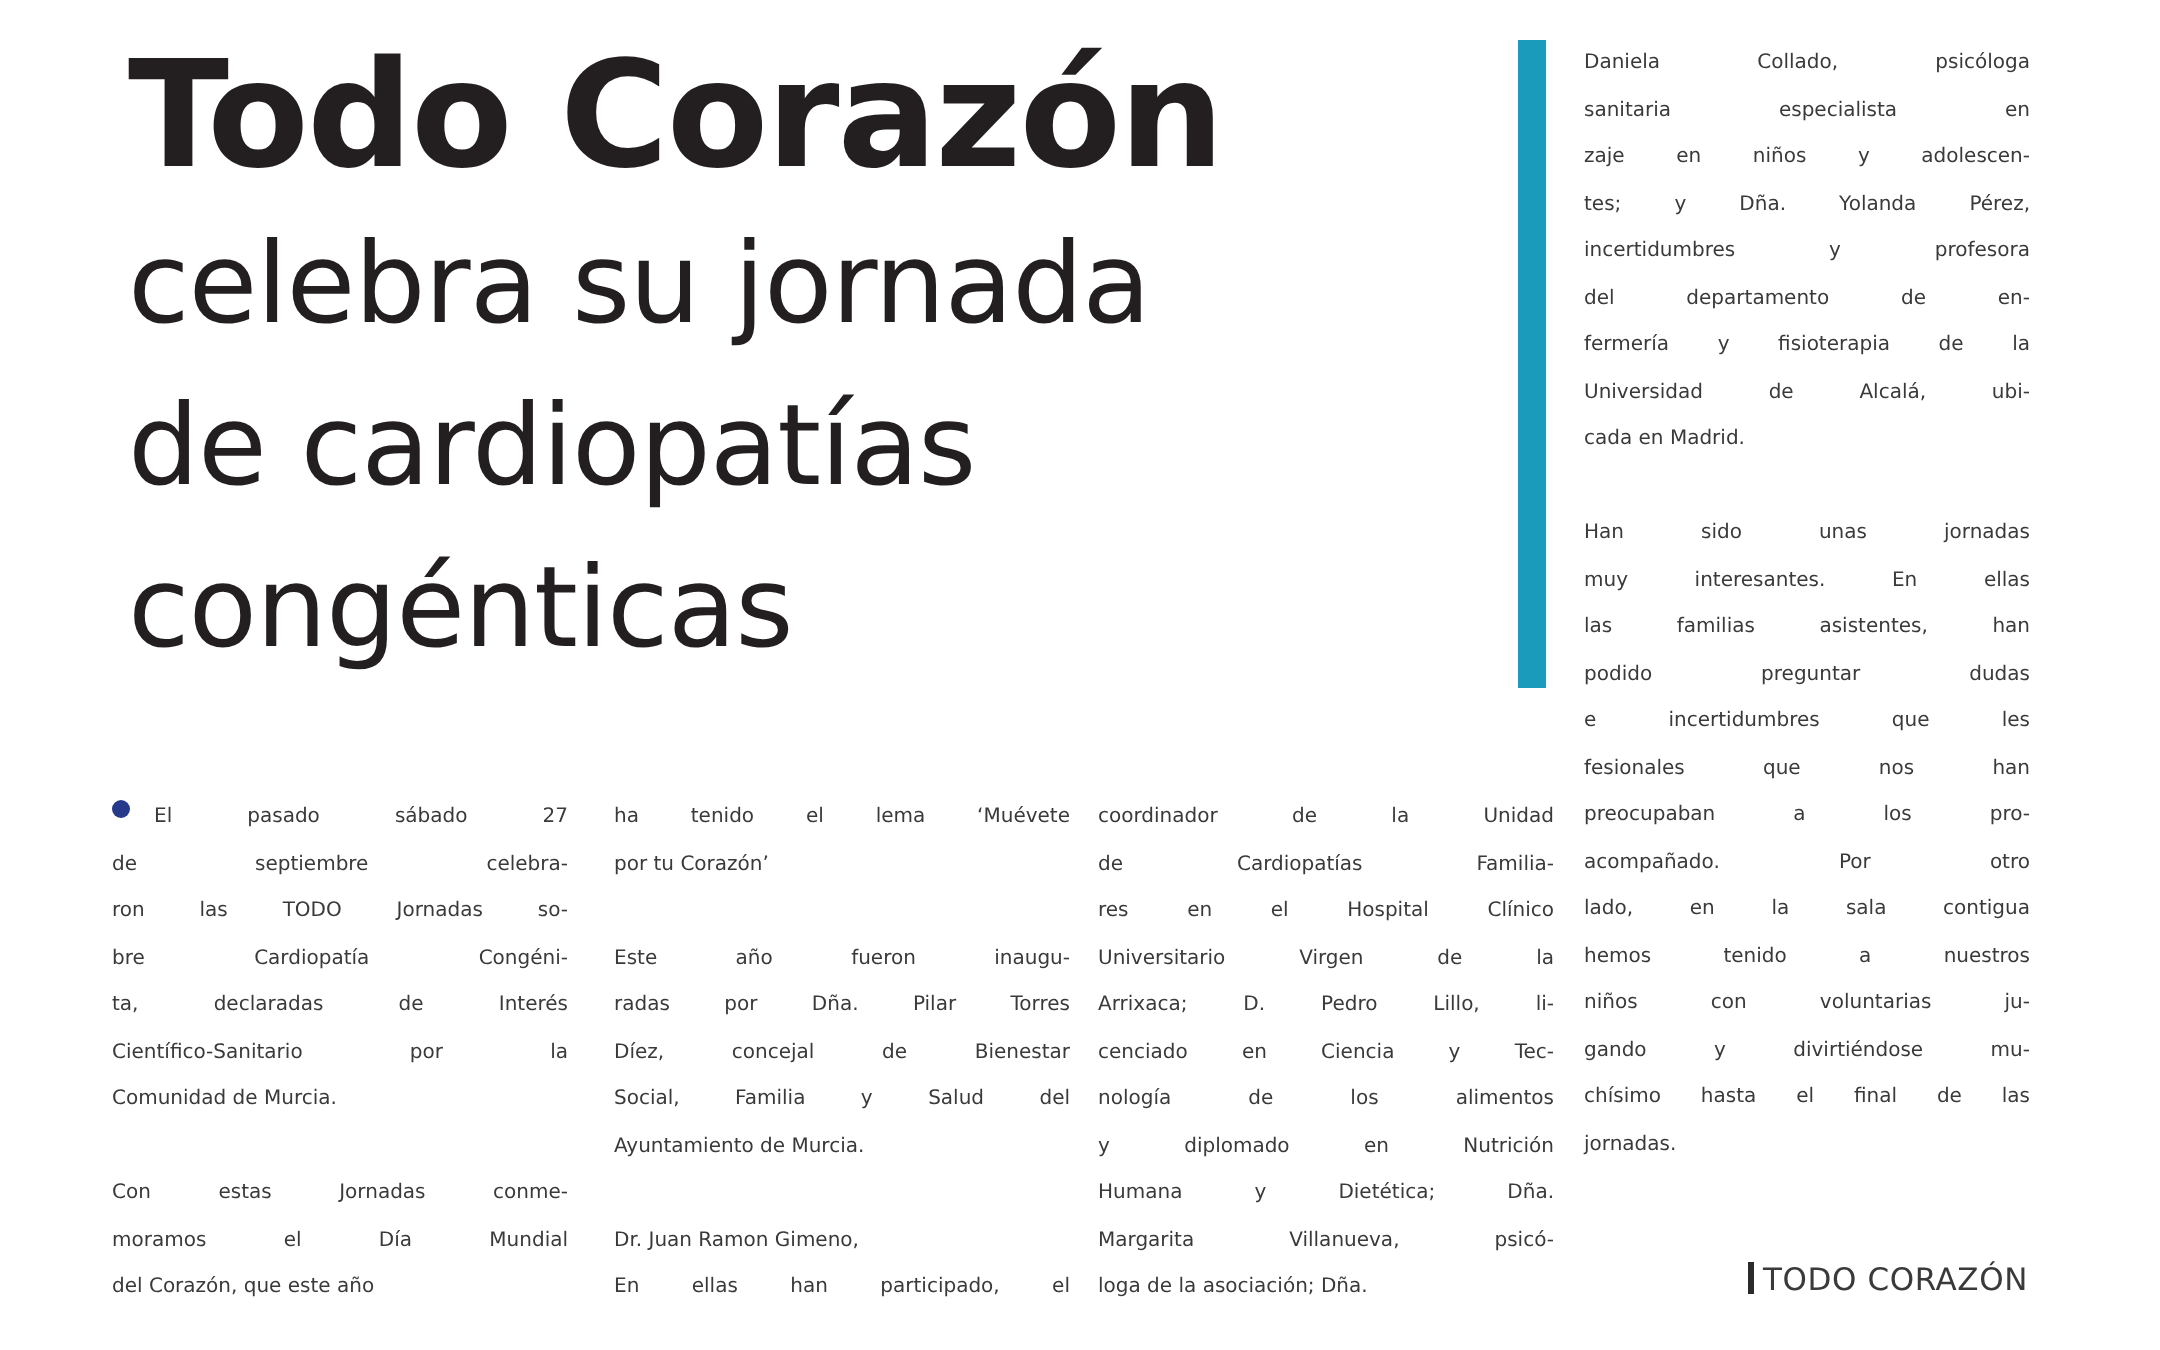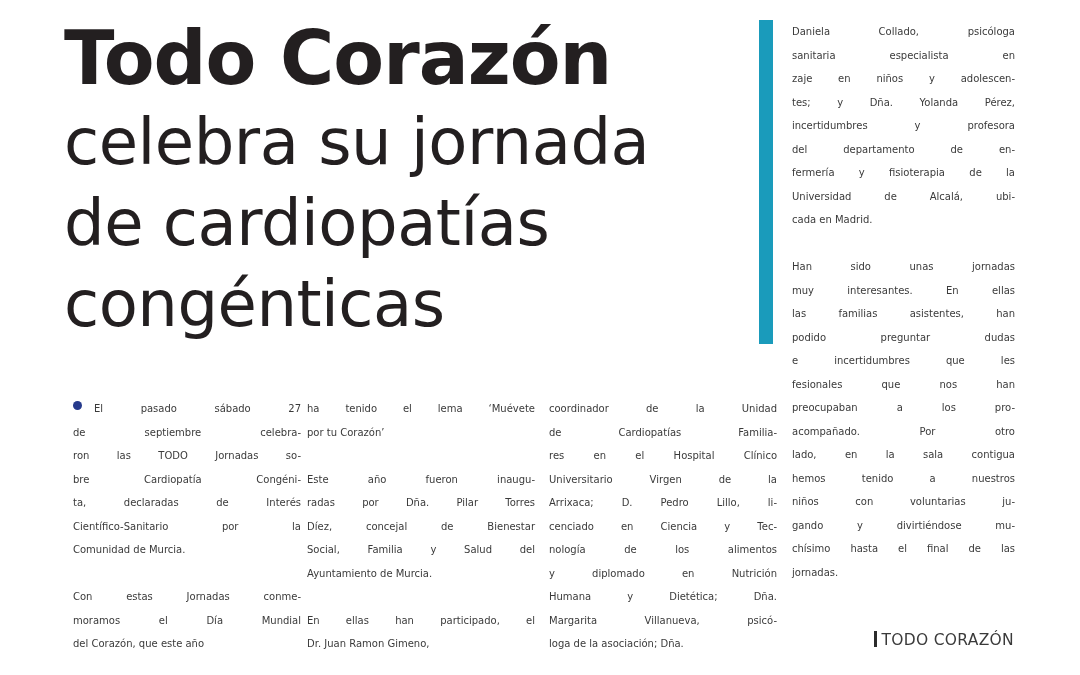--- a/index.html
+++ b/index.html
@@ -10,42 +10,42 @@
       color: #2b2b2b;
     }
     .headline { position: absolute; left: 64px; top: 14px; margin: 0; }
     .hl-bold {
       display: block; font-family: "DejaVu Sans", sans-serif;
       font-weight: bold; font-size: 74px; line-height: 88px;
       color: #231f20; letter-spacing: -1px; white-space: nowrap;
     }
     .hl-light {
       display: block; font-family: "DejaVu Sans", sans-serif;
-      font-weight: normal; font-size: 64px; line-height: 81px;
+      font-weight: normal; font-size: 56px; line-height: 81px;
       color: #231f20; letter-spacing: -0.5px; white-space: nowrap;
     }
     .accent-bar {
       position: absolute; left: 759px; top: 20px; width: 14px; height: 324px;
       background: #1a9bbb;
     }
     .col {
       position: absolute; width: 228px;
       font-size: 10px; line-height: 23.5px; color: #3a3a3a;
     }
     .col .ln {
       display: block; height: 23.5px; white-space: nowrap;
       text-align: justify; text-align-last: justify;
     }
     .col .ln.last { text-align-last: left; }
     .col .gap { display: block; height: 23.5px; }
     .bullet {
       display: inline-block; width: 9px; height: 9px; border-radius: 50%;
       background: #263a8c; margin-right: 12px; vertical-align: 2px;
     }
-    .col1 { left: 73px; top: 397px; }
+    .col1 { left: 56px; top: 397px; }
     .col2 { left: 307px; top: 397px; }
     .col3 { left: 549px; top: 397px; }
     .col4 { left: 792px; top: 20px; width: 223px; }
     .signature {
       position: absolute; right: 66px; top: 631px;
       font-size: 15.5px; letter-spacing: 0.3px; color: #3a3a3a; white-space: nowrap;
     }
     .sig-bar {
       display: inline-block; width: 3px; height: 16px; background: #2b2b2b;
       vertical-align: -2px; margin-right: 4px;
@@ -79,22 +79,22 @@
 <div class="col col2">
     <span class="ln">ha tenido el lema ‘Muévete</span>
     <span class="ln last">por tu Corazón’</span>
     <span class="gap"></span>
     <span class="ln">Este año fueron inaugu-</span>
     <span class="ln">radas por Dña. Pilar Torres</span>
     <span class="ln">Díez, concejal de Bienestar</span>
     <span class="ln">Social, Familia y Salud del</span>
     <span class="ln last">Ayuntamiento de Murcia.</span>
     <span class="gap"></span>
+    <span class="ln last">Dr. Juan Ramon Gimeno,</span>
     <span class="ln">En ellas han participado, el</span>
-    <span class="ln last">Dr. Juan Ramon Gimeno,</span>
   </div>
 <div class="col col3">
     <span class="ln">coordinador de la Unidad</span>
     <span class="ln">de Cardiopatías Familia-</span>
     <span class="ln">res en el Hospital Clínico</span>
     <span class="ln">Universitario Virgen de la</span>
     <span class="ln">Arrixaca; D. Pedro Lillo, li-</span>
     <span class="ln">cenciado en Ciencia y Tec-</span>
     <span class="ln">nología de los alimentos</span>
     <span class="ln">y diplomado en Nutrición</span>

